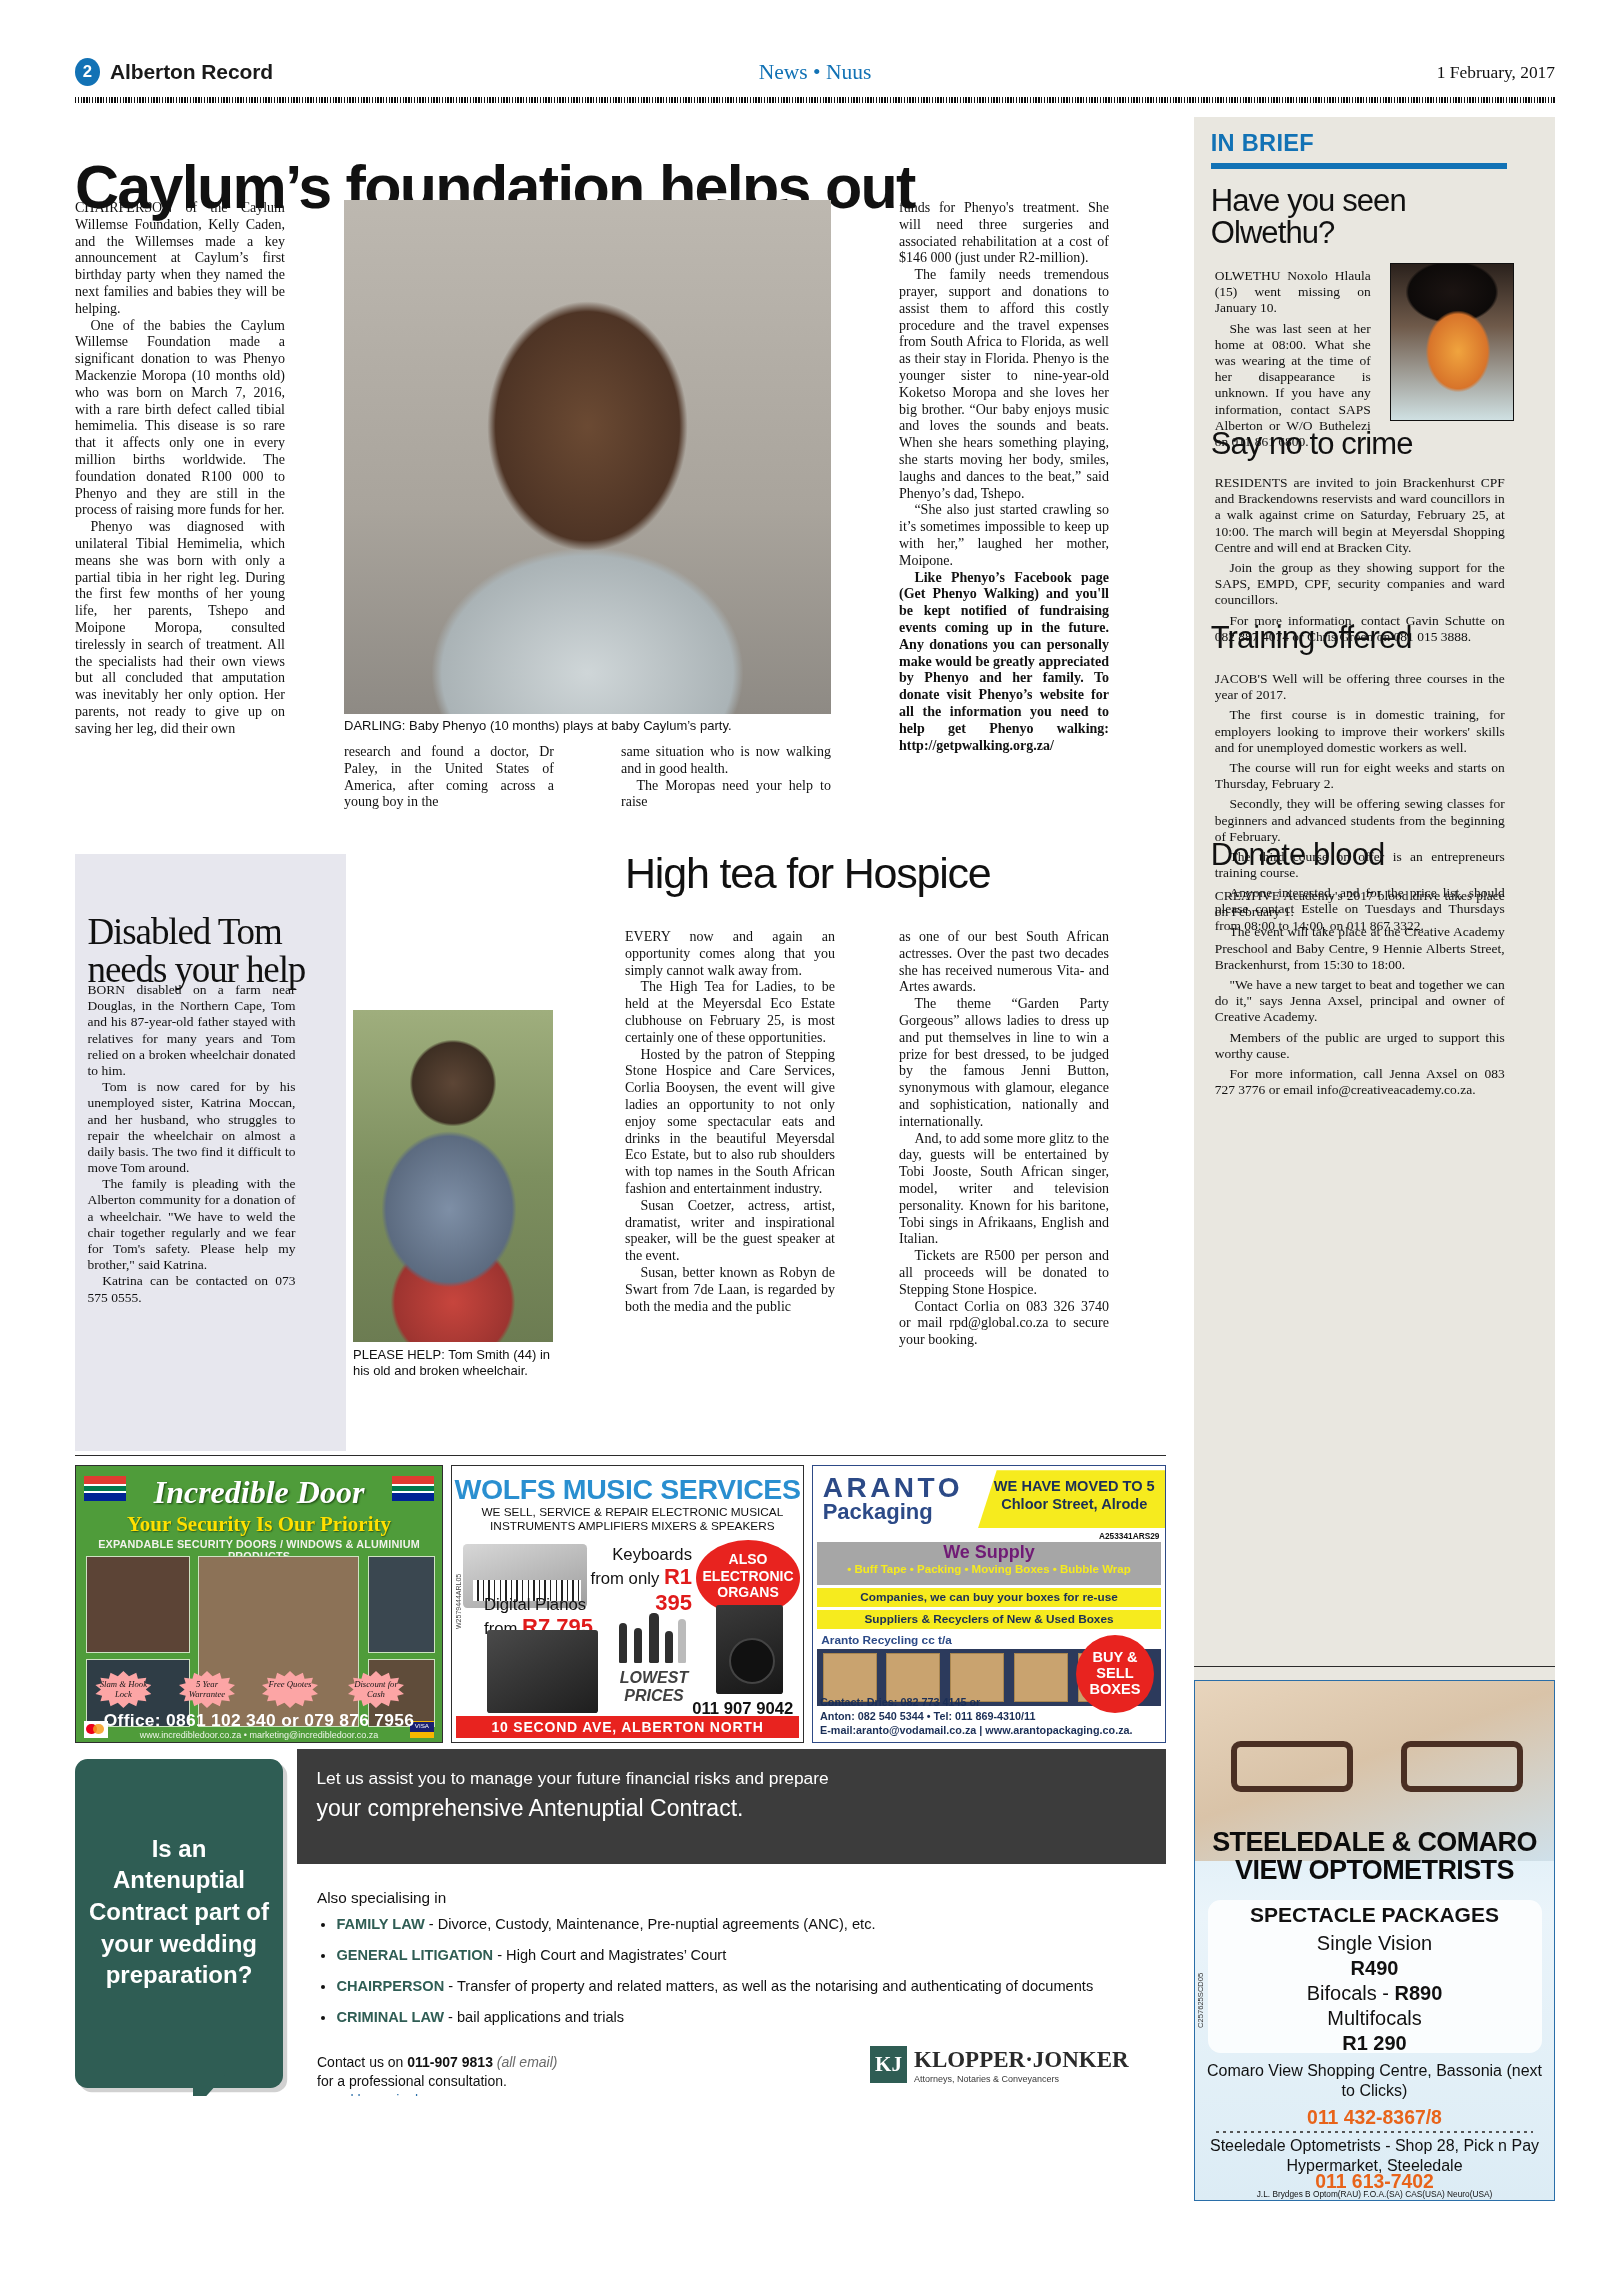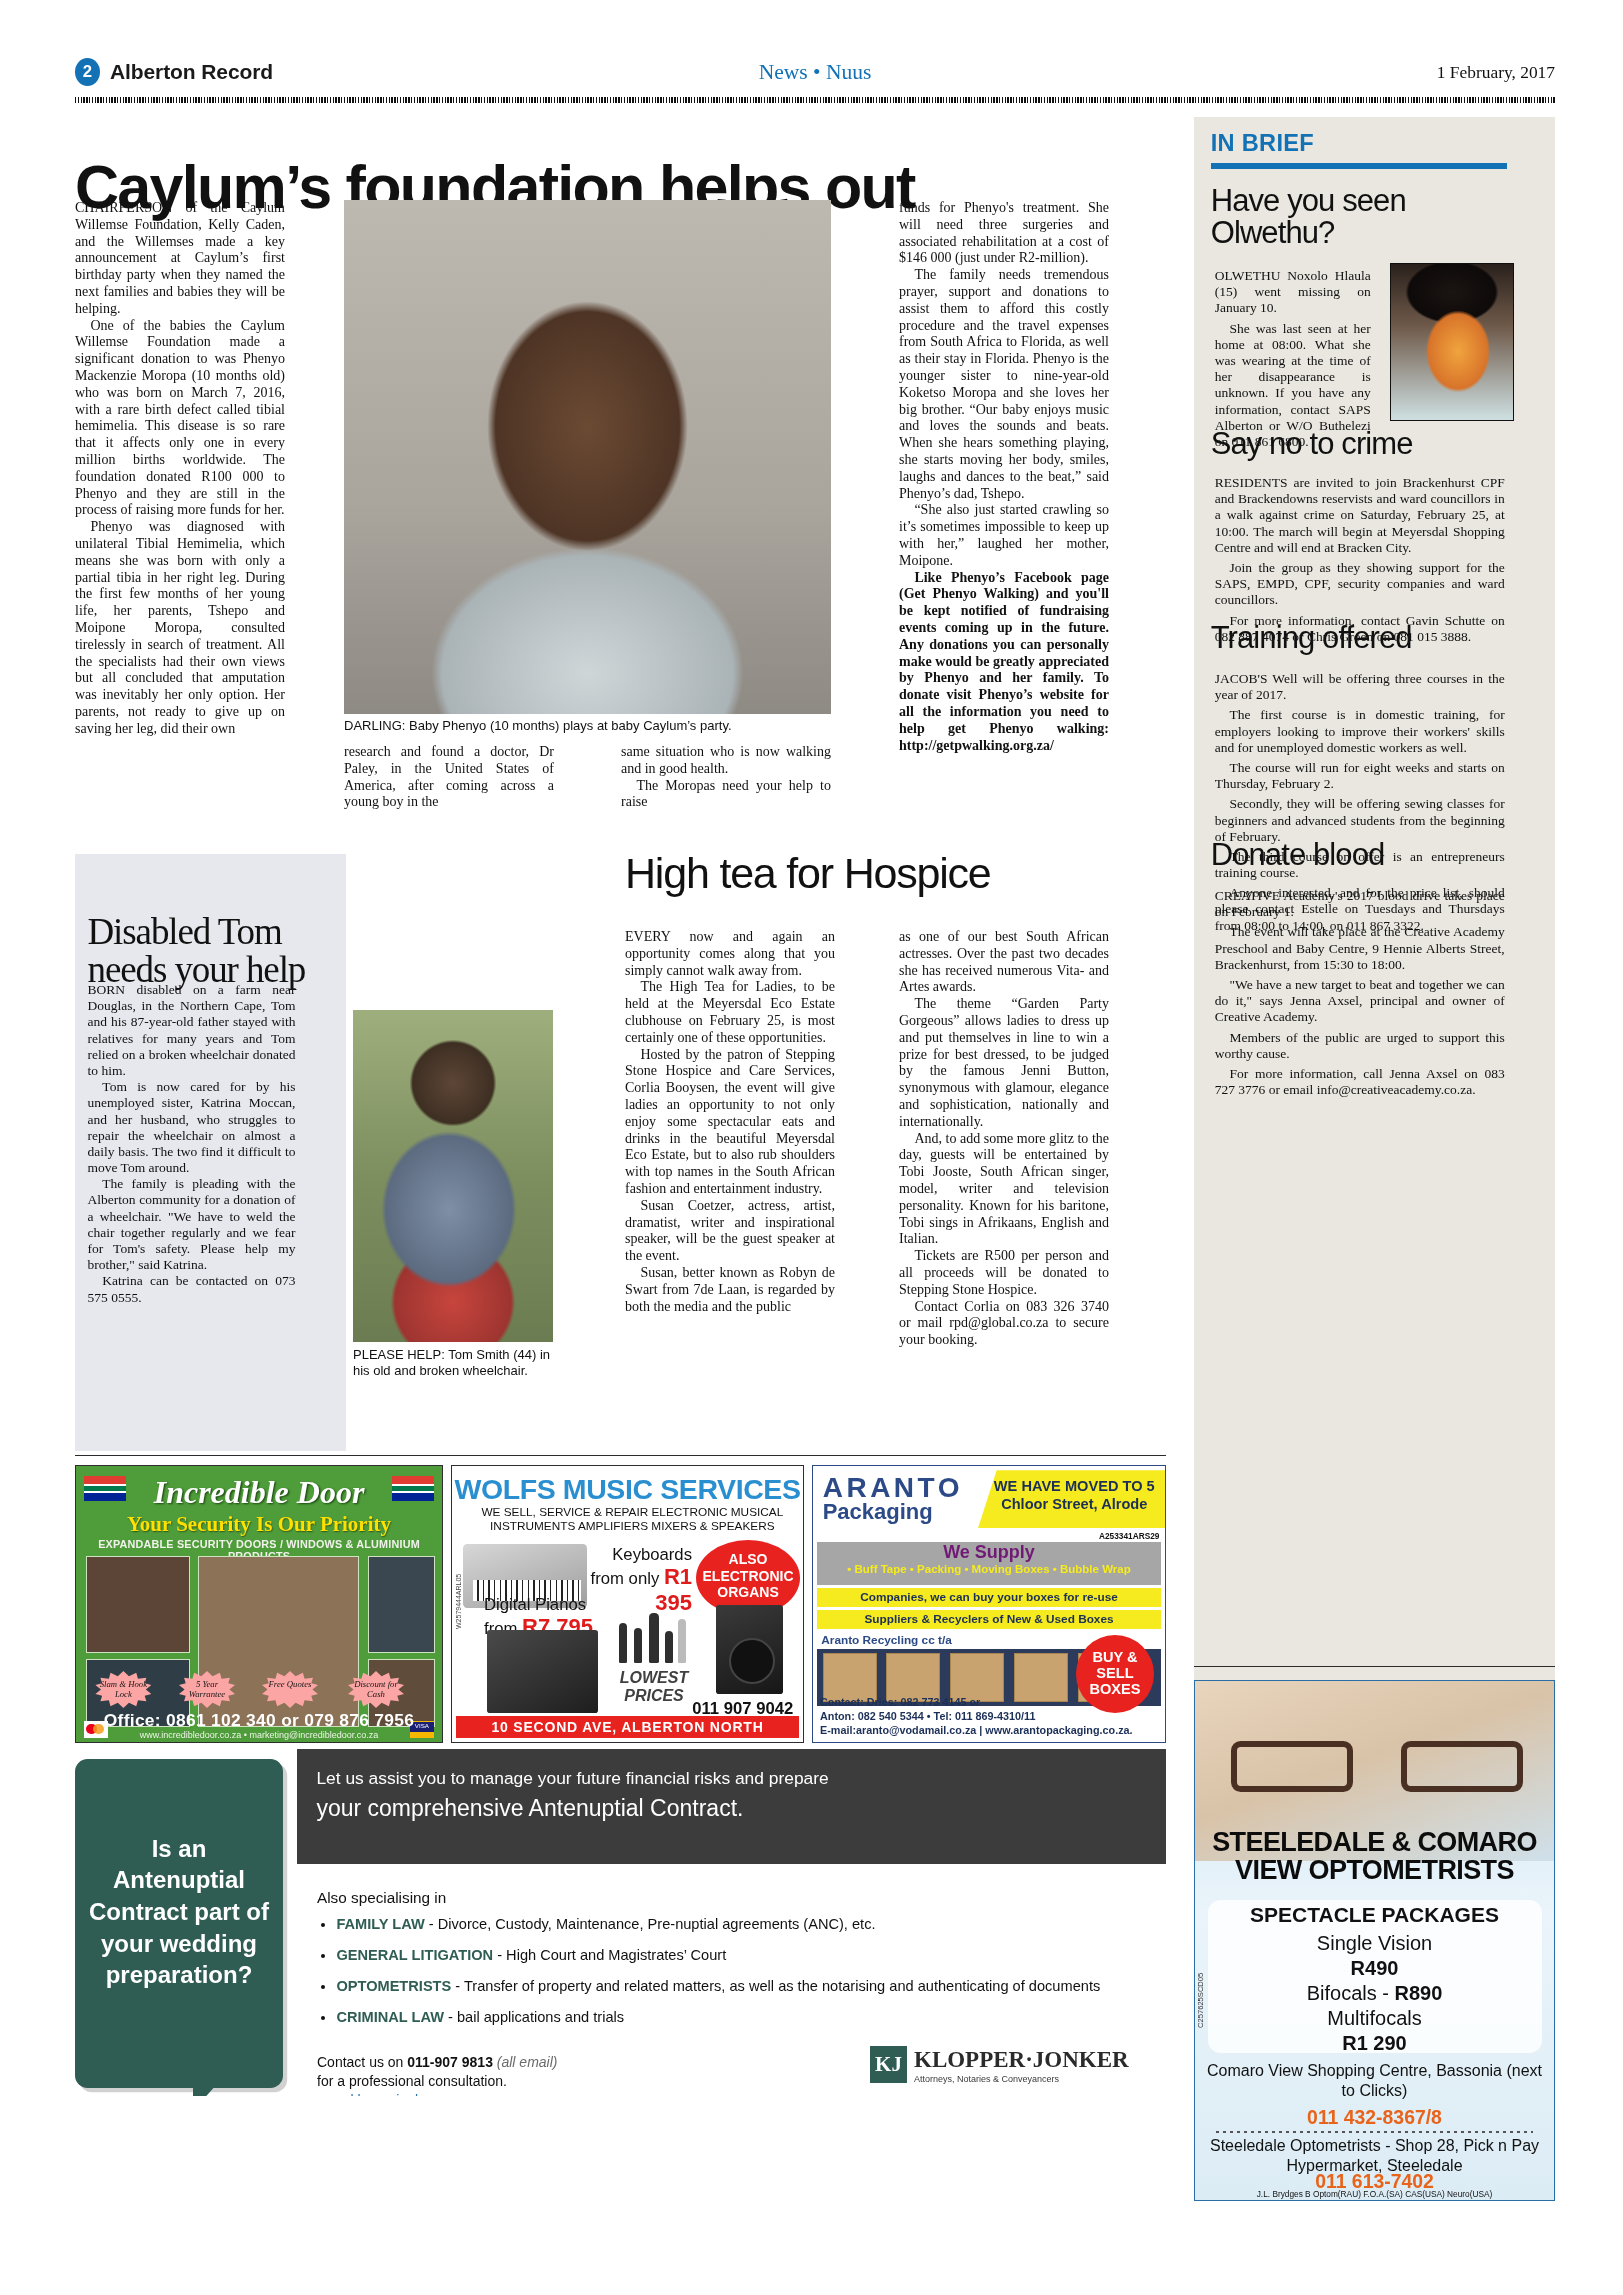--- a/index.html
+++ b/index.html
@@ -547,21 +547,21 @@
     </div>
     <div class="tail"></div>
     <div class="dark">
       <div class="l1">Let us assist you to manage your future financial risks and prepare</div>
       <div class="l2">your comprehensive Antenuptial Contract.</div>
     </div>
     <div class="also">Also specialising in</div>
     <ul>
       <li><b>FAMILY LAW</b><span> - Divorce, Custody, Maintenance, Pre-nuptial agreements (ANC), etc.</span></li>
       <li><b>GENERAL LITIGATION</b><span> - High Court and Magistrates’ Court</span></li>
-      <li><b>OPTOMETRISTS</b><span> - Transfer of property and related matters, as well as the notarising and authenticating of documents</span></li>
+      <li><b>CHAIRPERSON</b><span> - Transfer of property and related matters, as well as the notarising and authenticating of documents</span></li>
       <li><b>CRIMINAL LAW</b><span> - bail applications and trials</span></li>
     </ul>
     <div class="contact">
       <div><span>Contact us on </span><b>011-907 9813</b><span class="ah"> (all email)</span></div>
       <div>for a professional consultation.</div>
       <div class="url">www.klopperjonker.co.za</div>
     </div>
     <div class="logo">
       <div class="mark">KJ</div>
       <div class="nm">KLOPPER·JONKER</div>

